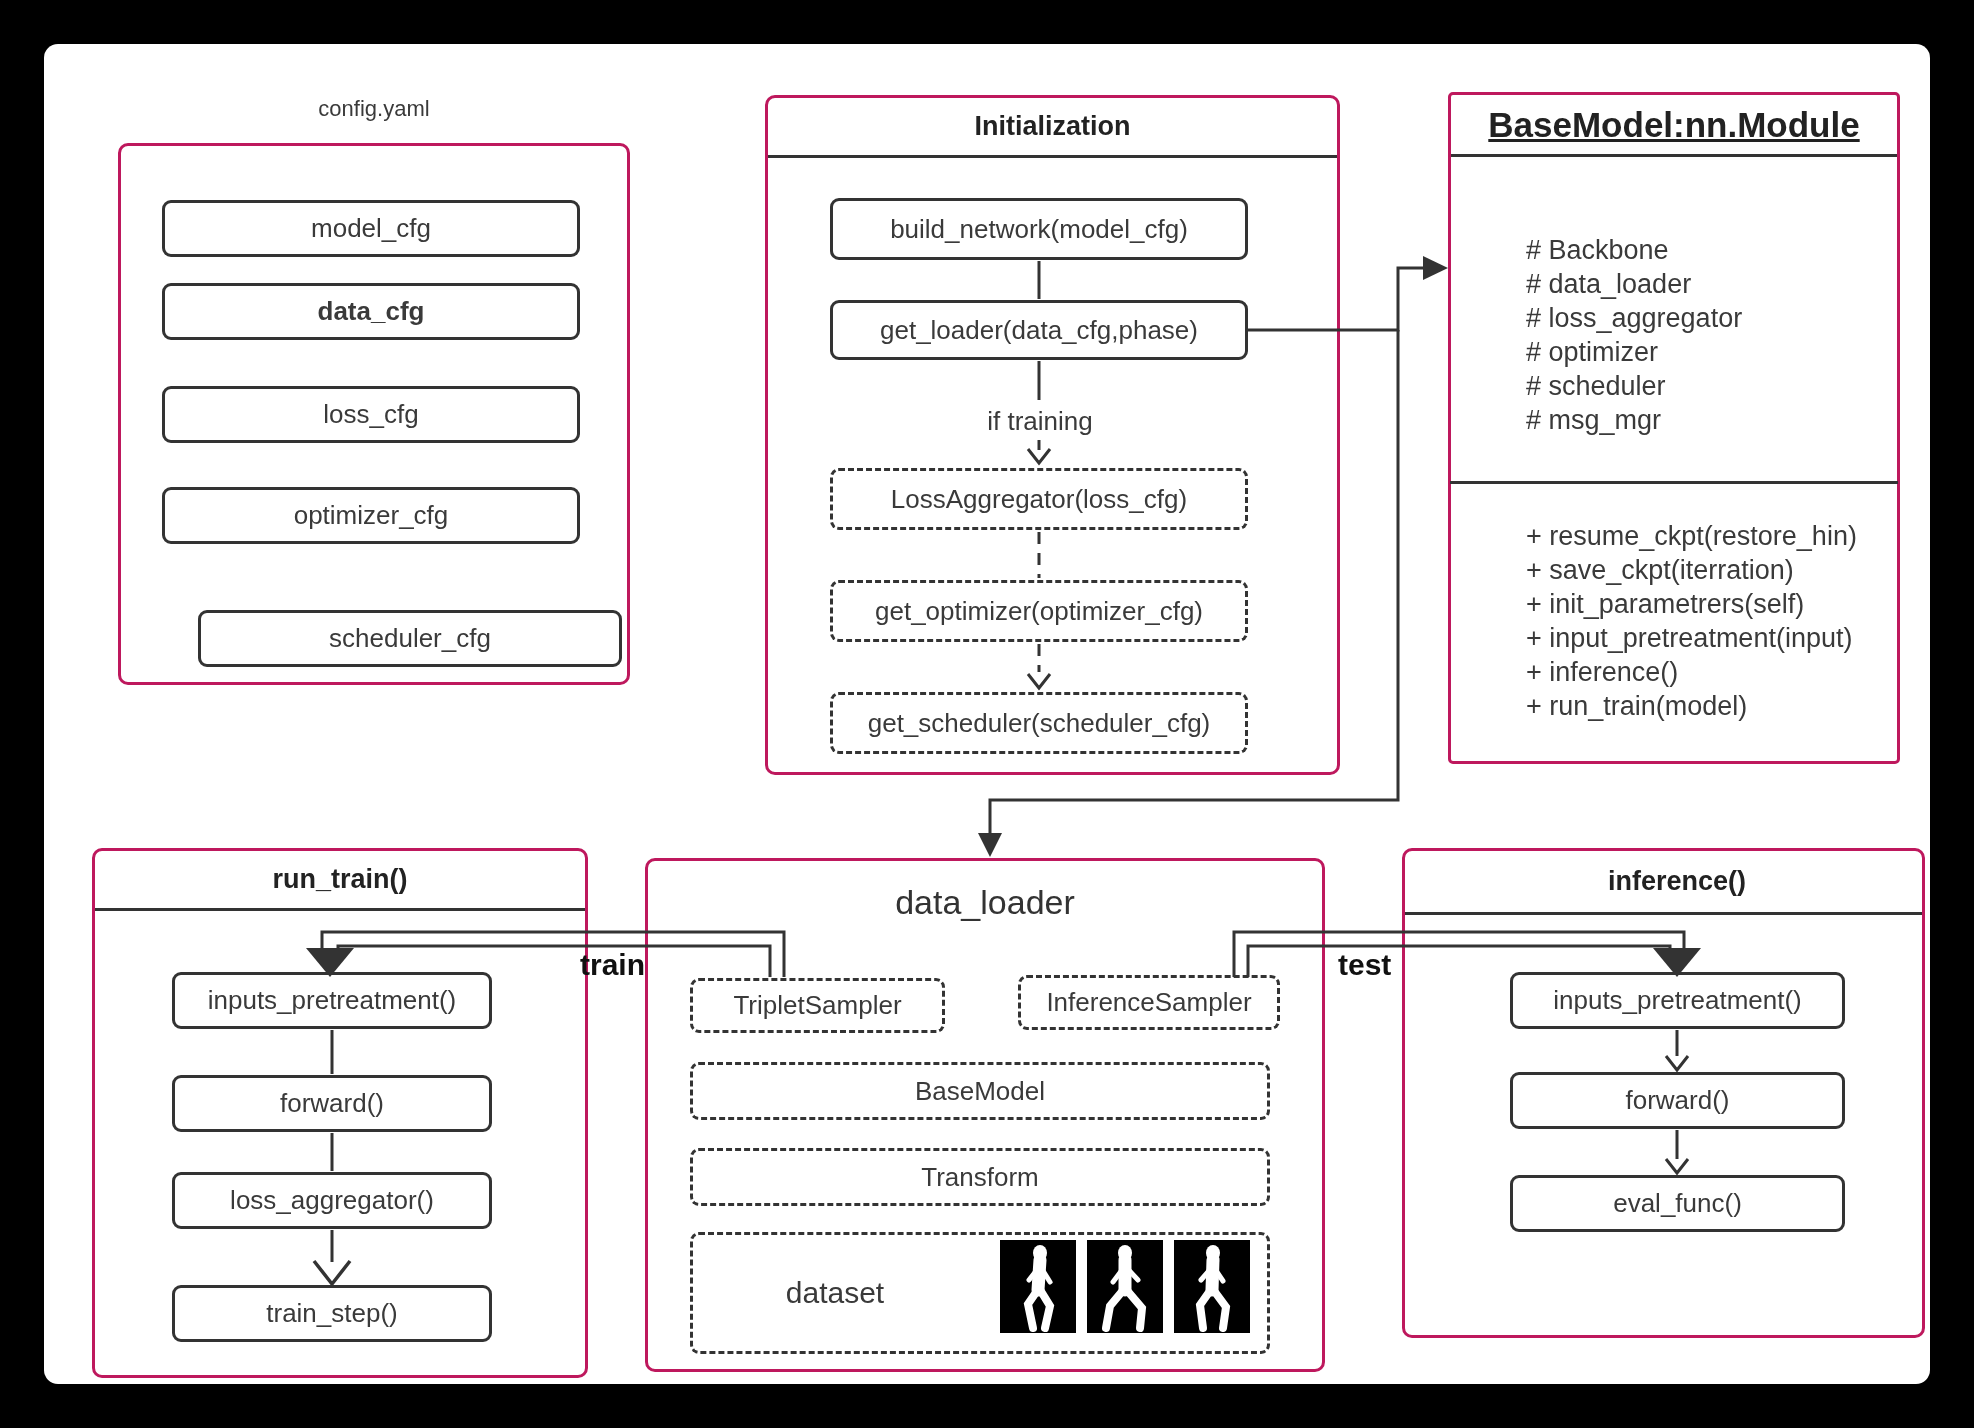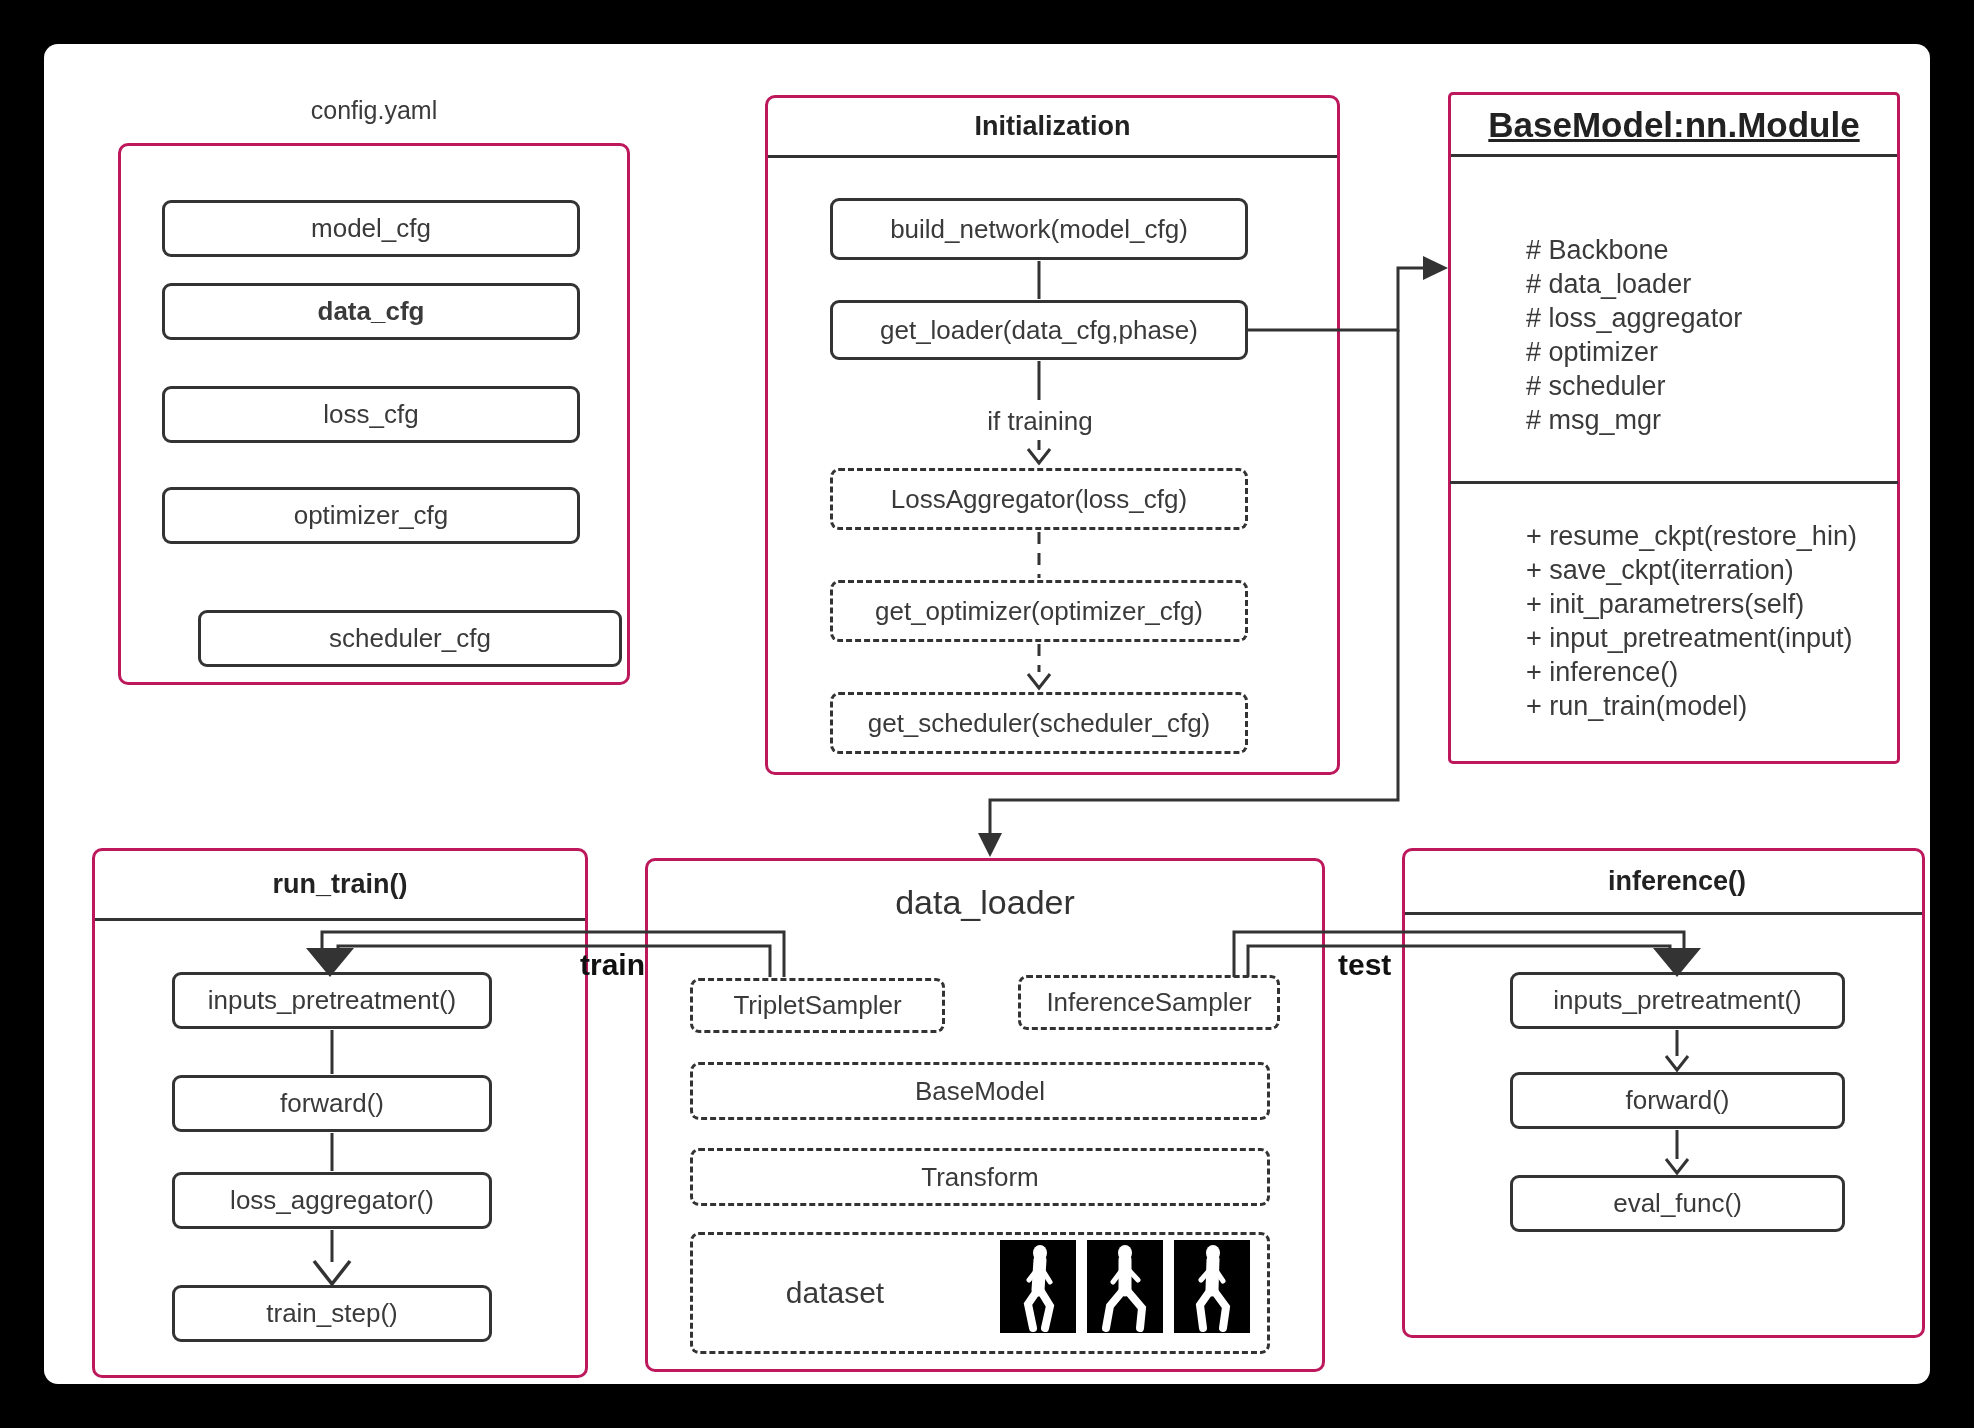--- a/index.html
+++ b/index.html
@@ -22,21 +22,21 @@
   .frame-title {
     width:100%; border-bottom:3px solid #333;
     display:flex; align-items:center; justify-content:center;
     font-weight:bold; font-size:27px; color:#222;
   }
   .plain-title {
     position:absolute; left:0; right:0; text-align:center;
     font-size:34px; color:#333;
   }
   .group-label {
-    position:absolute; text-align:center; font-size:25px; color:#3a3a3a; z-index:2;
+    position:absolute; text-align:center; font-size:22px; color:#3a3a3a; z-index:2;
   }
   .node {
     position:absolute; border:3px solid #333; border-radius:9px; background:#fff;
     display:flex; align-items:center; justify-content:center;
     font-size:26px; color:#3a3a3a; z-index:2; white-space:nowrap;
   }
   .node.dashed { border-style:dashed; }
   .cond-label {
     position:absolute; background:#fff; text-align:center; font-size:26px;
     color:#3a3a3a; z-index:2; display:flex; align-items:center; justify-content:center;
@@ -91,21 +91,21 @@
     <div>+ resume_ckpt(restore_hin)</div>
     <div>+ save_ckpt(iterration)</div>
     <div>+ init_parametrers(self)</div>
     <div>+ input_pretreatment(input)</div>
     <div>+ inference()</div>
     <div>+ run_train(model)</div>
   </div>
 </div>
 
 <div class="frame" style="left:92px; top:848px; width:496px; height:530px;">
-  <div class="frame-title" style="height:70px;text-align:right;">run_train()</div>
+  <div class="frame-title" style="height:60px;text-align:right;">run_train()</div>
 </div>
 <div class="node" style="left:172px; top:972px; width:320px; height:57px;">inputs_pretreatment()</div>
 <div class="node" style="left:172px; top:1075px; width:320px; height:57px;">forward()</div>
 <div class="node" style="left:172px; top:1172px; width:320px; height:57px;">loss_aggregator()</div>
 <div class="node" style="left:172px; top:1285px; width:320px; height:57px;">train_step()</div>
 
 <div class="frame" style="left:645px; top:858px; width:680px; height:514px;">
   <div class="plain-title" style="top:22px;">data_loader</div>
 </div>
 <div class="node dashed" style="left:690px; top:978px; width:255px; height:55px;">TripletSampler</div>

